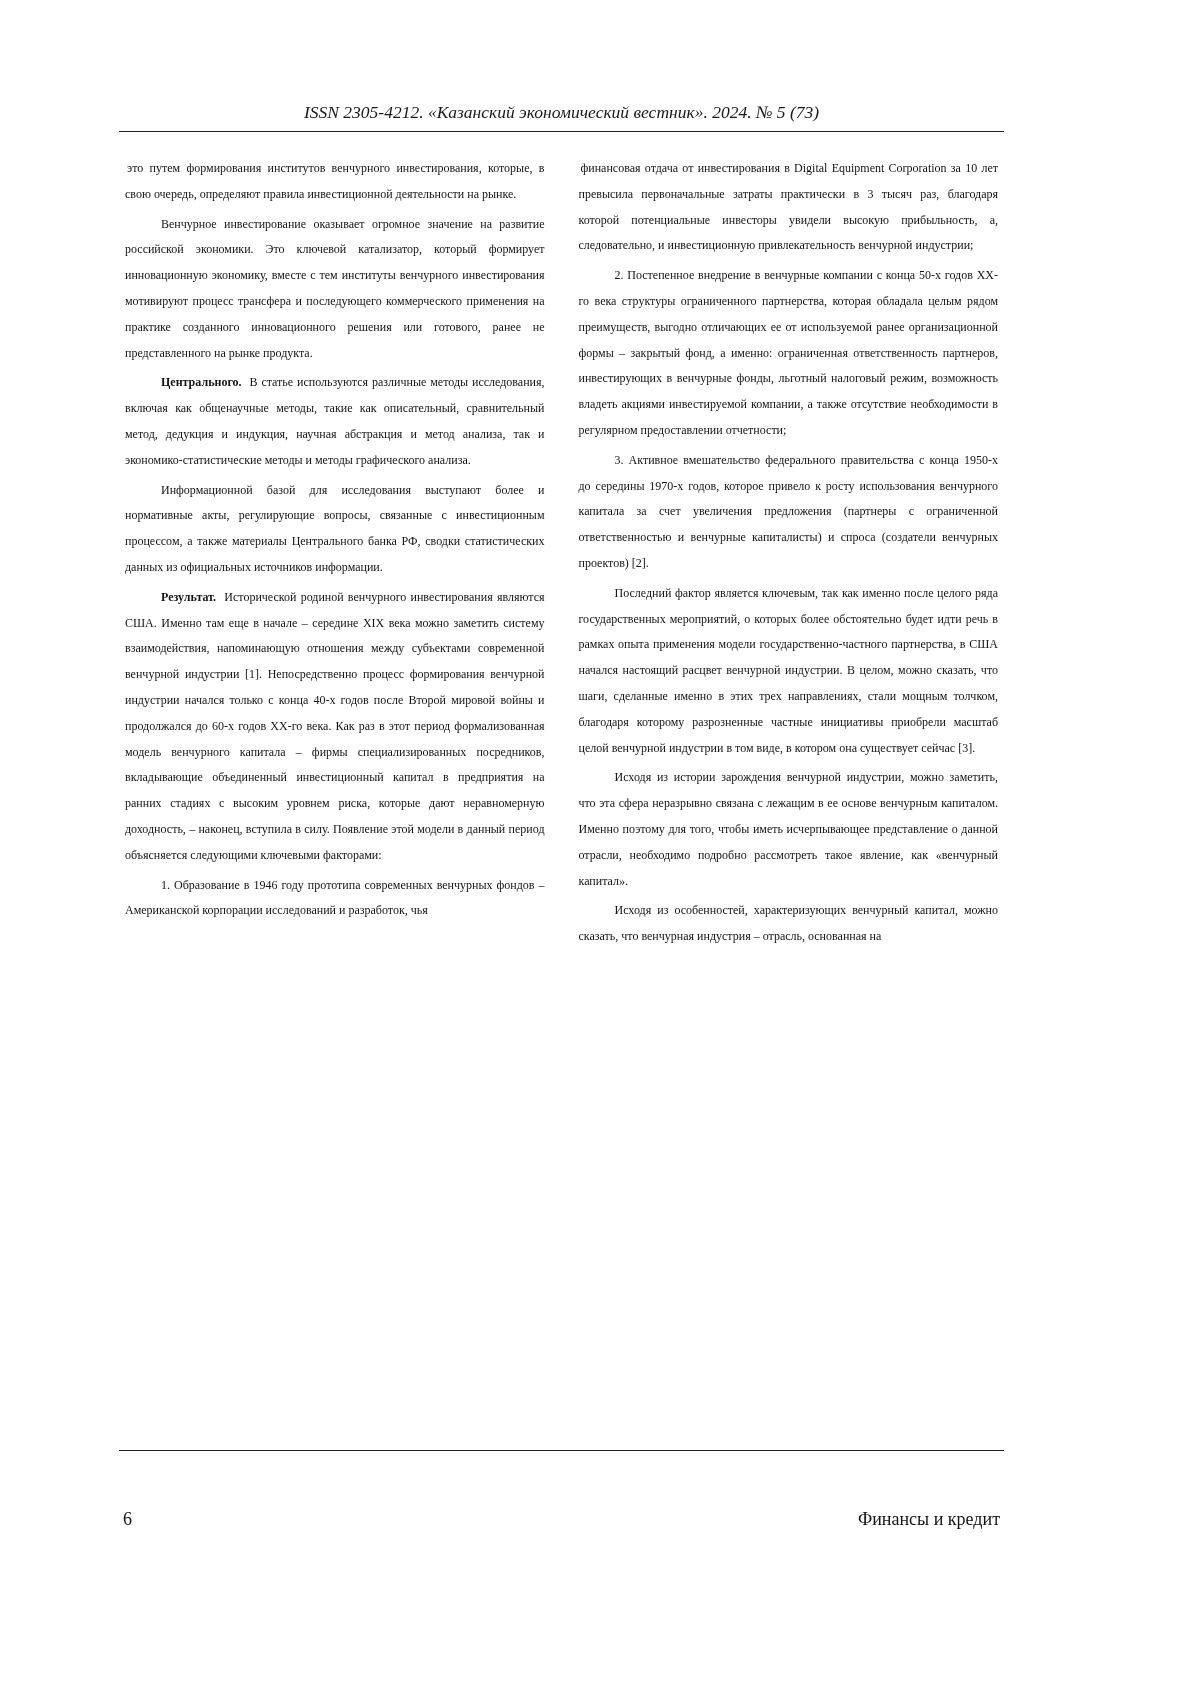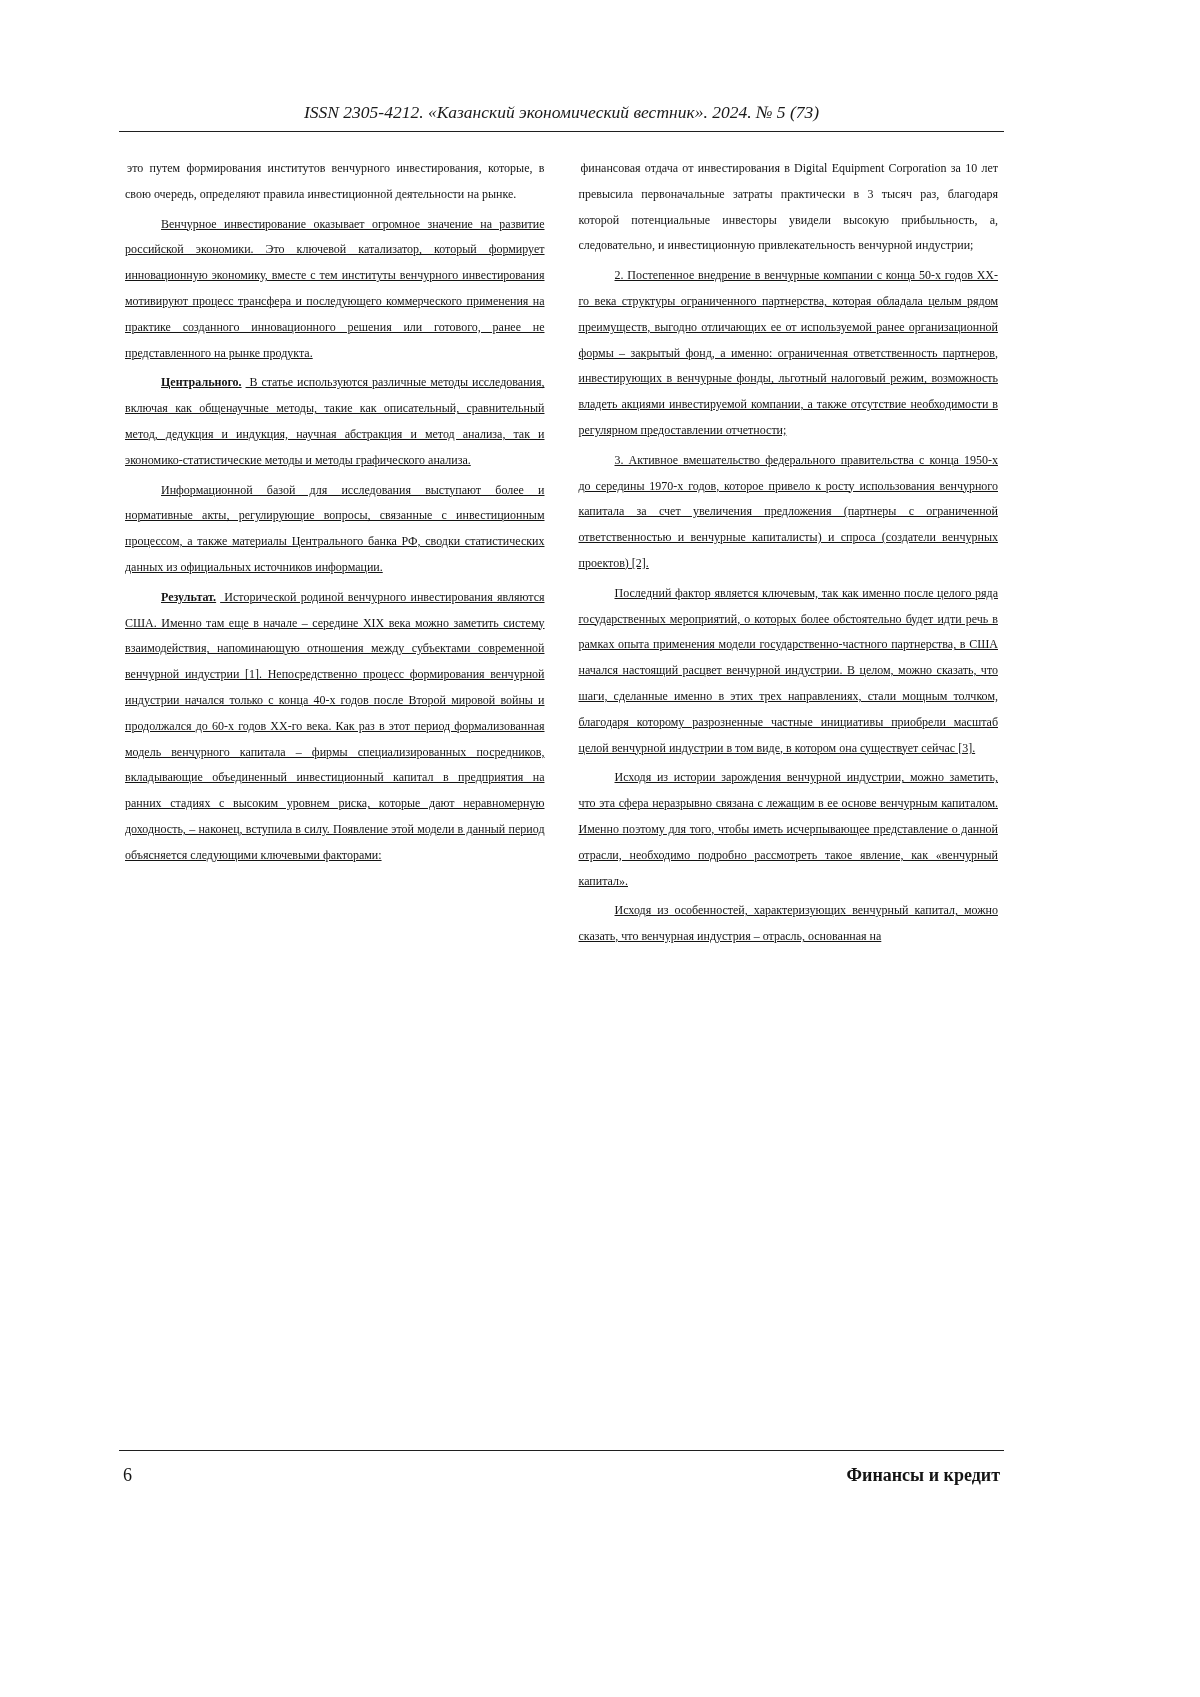--- a/index.html
+++ b/index.html
@@ -44,53 +44,54 @@
   .col {
     flex: 1 1 0;
     font-size: 12px;
     line-height: 25.8px;
     text-align: justify;
     hyphens: auto;
     -webkit-hyphens: auto;
     color: #141414;
   }
   .para { margin: 0; }
-  .para.indent { text-indent: 34px; text-decoration: underline; }
+  .para.indent { text-indent: 34px; }
   .para .lead { font-weight: bold; }
   .footer {
     position: absolute;
     top: 1454px;
     left: 115px;
     width: 885px;
     display: flex;
     justify-content: space-between;
     align-items: baseline;
     font-size: 18px;
     line-height: 26px;
     color: #141414;
   }
-  .footer .section { font-weight: bold; }
+  .footer .section { font-weight: normal; margin-top: 44px; }
 </style>
 </head>
 <body>
 
 <div class="page">
 
   <div class="header-text">ISSN 2305-4212. «Казанский экономический вестник». 2024. № 5 (73)</div>
 
   <div class="rule header-rule"></div>
 
   <div class="body-columns">
 
     <div class="col">
       <p class="para"><span>это путем формирования институтов венчурного инвестирования, которые, в свою очередь, определяют правила инвестиционной деятельности на рынке.</span></p>
       <p class="para indent"><span>Венчурное инвестирование оказывает огромное значение на развитие российской экономики. Это ключевой катализатор, который формирует инновационную экономику, вместе с тем институты венчурного инвестирования мотивируют процесс трансфера и последующего коммерческого применения на практике созданного инновационного решения или готового, ранее не представленного на рынке продукта.</span></p>
       <p class="para indent"><b class="lead">Центрального.</b><span> В статье используются различные методы исследования, включая как общенаучные методы, такие как описательный, сравнительный метод, дедукция и индукция, научная абстракция и метод анализа, так и экономико-статистические методы и методы графического анализа.</span></p>
       <p class="para indent"><span>Информационной базой для исследования выступают более и нормативные акты, регулирующие вопросы, связанные с инвестиционным процессом, а также материалы Центрального банка РФ, сводки статистических данных из официальных источников информации.</span></p>
       <p class="para indent"><b class="lead">Результат.</b><span> Исторической родиной венчурного инвестирования являются США. Именно там еще в начале – середине XIX века можно заметить систему взаимодействия, напоминающую отношения между субъектами современной венчурной индустрии [1]. Непосредственно процесс формирования венчурной индустрии начался только с конца 40-х годов после Второй мировой войны и продолжался до 60-х годов XX-го века. Как раз в этот период формализованная модель венчурного капитала – фирмы специализированных посредников, вкладывающие объединенный инвестиционный капитал в предприятия на ранних стадиях с высоким уровнем риска, которые дают неравномерную доходность, – наконец, вступила в силу. Появление этой модели в данный период объясняется следующими ключевыми факторами:</span></p>
+      <p class="para indent"><span>1. Образование в 1946 году прототипа современных венчурных фондов – Американской корпорации исследований и разработок, чья</span></p>
     </div>
 
     <div class="col">
       <p class="para"><span>финансовая отдача от инвестирования в Digital Equipment Corporation за 10 лет превысила первоначальные затраты практически в 3 тысяч раз, благодаря которой потенциальные инвесторы увидели высокую прибыльность, а, следовательно, и инвестиционную привлекательность венчурной индустрии;</span></p>
       <p class="para indent"><span>2. Постепенное внедрение в венчурные компании с конца 50-х годов XX-го века структуры ограниченного партнерства, которая обладала целым рядом преимуществ, выгодно отличающих ее от используемой ранее организационной формы – закрытый фонд, а именно: ограниченная ответственность партнеров, инвестирующих в венчурные фонды, льготный налоговый режим, возможность владеть акциями инвестируемой компании, а также отсутствие необходимости в регулярном предоставлении отчетности;</span></p>
       <p class="para indent"><span>3. Активное вмешательство федерального правительства с конца 1950-х до середины 1970-х годов, которое привело к росту использования венчурного капитала за счет увеличения предложения (партнеры с ограниченной ответственностью и венчурные капиталисты) и спроса (создатели венчурных проектов) [2].</span></p>
       <p class="para indent"><span>Последний фактор является ключевым, так как именно после целого ряда государственных мероприятий, о которых более обстоятельно будет идти речь в рамках опыта применения модели государственно-частного партнерства, в США начался настоящий расцвет венчурной индустрии. В целом, можно сказать, что шаги, сделанные именно в этих трех направлениях, стали мощным толчком, благодаря которому разрозненные частные инициативы приобрели масштаб целой венчурной индустрии в том виде, в котором она существует сейчас [3].</span></p>
       <p class="para indent"><span>Исходя из истории зарождения венчурной индустрии, можно заметить, что эта сфера неразрывно связана с лежащим в ее основе венчурным капиталом. Именно поэтому для того, чтобы иметь исчерпывающее представление о данной отрасли, необходимо подробно рассмотреть такое явление, как «венчурный капитал».</span></p>
       <p class="para indent"><span>Исходя из особенностей, характеризующих венчурный капитал, можно сказать, что венчурная индустрия – отрасль, основанная на</span></p>
     </div>

